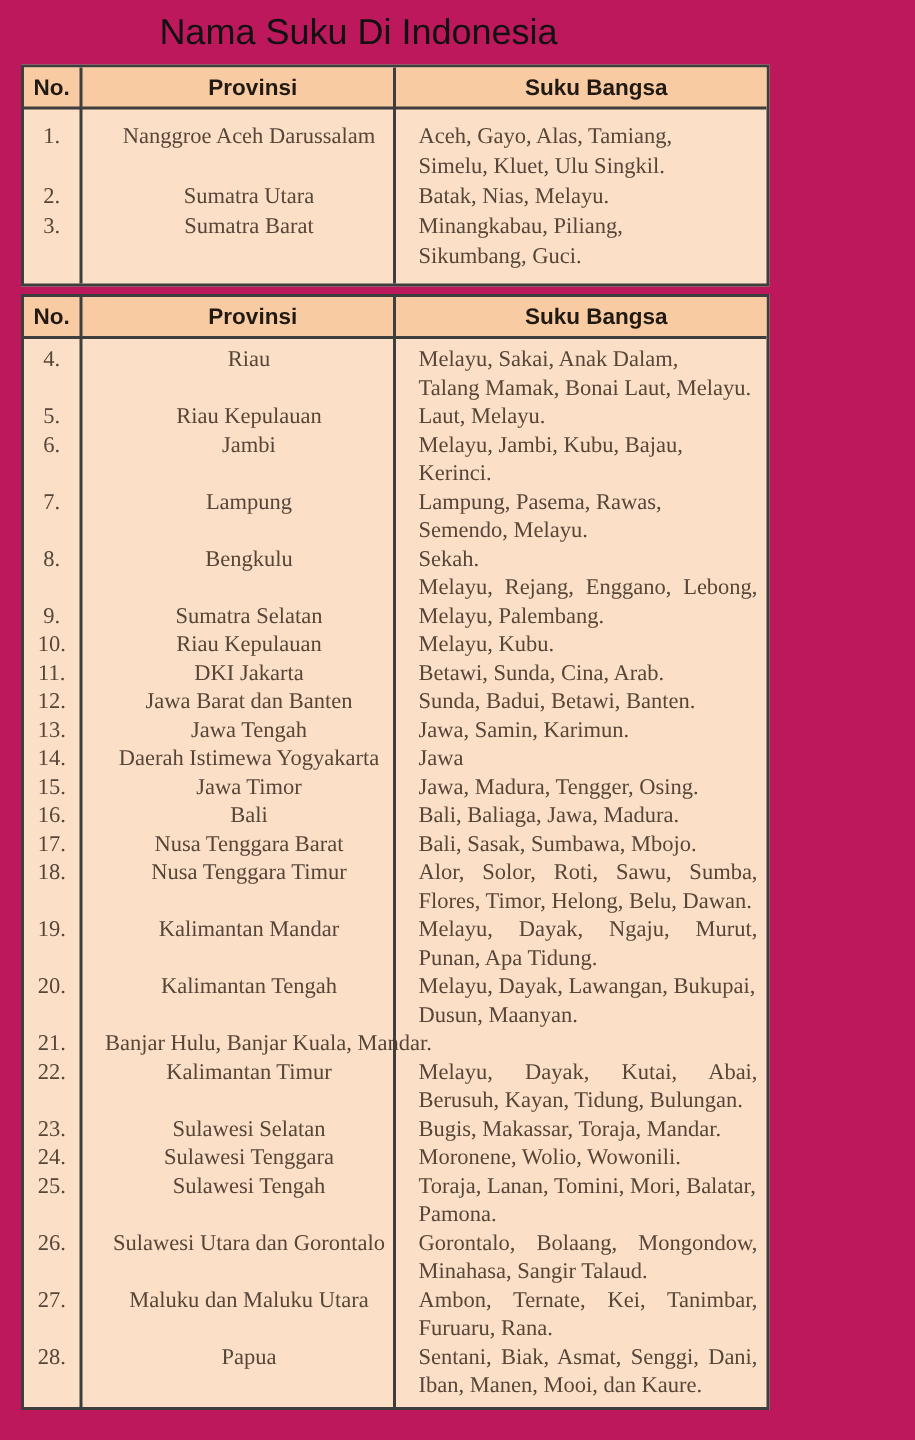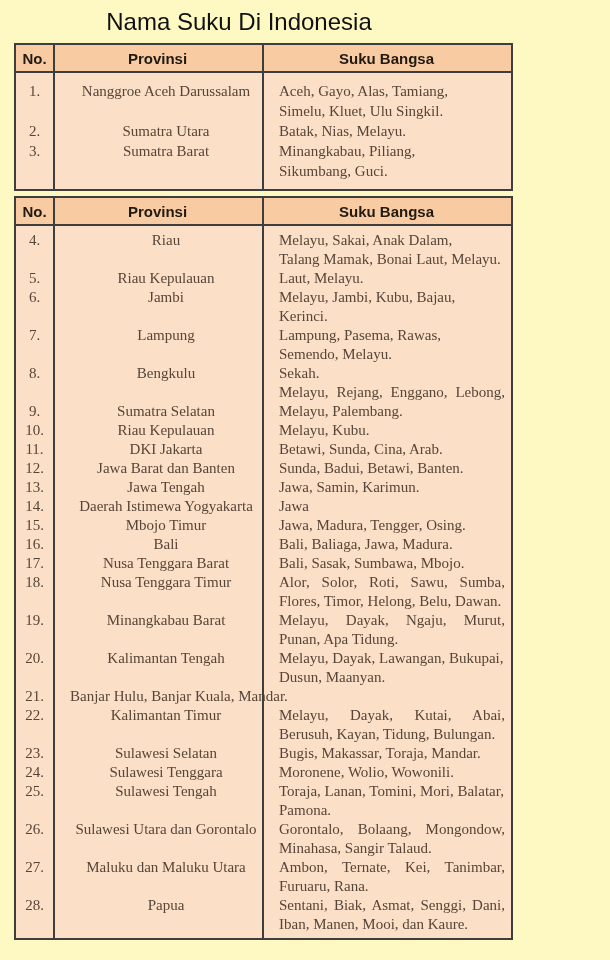--- a/index.html
+++ b/index.html
@@ -6,21 +6,21 @@
     --header-bg:#f8cba2;
     --body-bg:#fcdfc7;
     --border:#3e3e3e;
     --header-text:#211a12;
     --body-text:#564639;
     --title-text:#111111;
   }
   *{box-sizing:border-box;}
   html,body{margin:0;padding:0;background:#ffffff;}
   .page{
-    width:610px;height:960px;background:#fef9c3;
+    width:610px;height:960px;background:#be185d;
     padding:8px 0 0 14px;overflow:hidden;
     font-family:"Liberation Serif", serif;
   }
   .title{
     width:450px;margin:0 0 7px 0;
     text-align:center;
     font-family:"Liberation Sans", sans-serif;
     font-weight:400;font-size:24px;color:var(--title-text);
     letter-spacing:0px;
   }
@@ -34,21 +34,21 @@
     position:absolute;top:0;bottom:0;width:2px;
     background:var(--border);z-index:2;
   }
   .vline.v1{left:37px;}
   .vline.v2{left:246px;}
   .thead{
     display:grid;grid-template-columns:37px 209px 1fr;
     background:var(--header-bg);
     border-bottom:2px solid var(--border);
     font-family:"Liberation Sans", sans-serif;
-    font-weight:bold;font-size:15px;color:var(--header-text);
+    font-weight:bold;font-size:15px;color:var(--header-text);gap:11px;
   }
   .thead>div{
     text-align:center;padding:4px 2px 3px 2px;line-height:19px;
   }
   .tbody{padding:8px 0;}
   .t2 .tbody{padding:5px 0 4px 0;}
   .trow{
     display:grid;grid-template-columns:37px 209px 1fr;
     line-height:20px;font-size:15px;color:var(--body-text);
   }
@@ -190,21 +190,21 @@
         </div>
         <div class="trow">
           <div class="cell-no">14.</div>
           <div class="cell-prov">Daerah Istimewa Yogyakarta</div>
           <div class="cell-suku">
             <div class="line">Jawa</div>
           </div>
         </div>
         <div class="trow">
           <div class="cell-no">15.</div>
-          <div class="cell-prov">Mbojo Timur</div>
+          <div class="cell-prov">Jawa Timor</div>
           <div class="cell-suku">
             <div class="line">Jawa, Madura, Tengger, Osing.</div>
           </div>
         </div>
         <div class="trow">
           <div class="cell-no">16.</div>
           <div class="cell-prov">Bali</div>
           <div class="cell-suku">
             <div class="line">Bali, Baliaga, Jawa, Madura.</div>
           </div>
@@ -219,21 +219,21 @@
         <div class="trow">
           <div class="cell-no">18.</div>
           <div class="cell-prov">Nusa Tenggara Timur</div>
           <div class="cell-suku">
             <div class="line stretch">Alor, Solor, Roti, Sawu, Sumba,</div>
             <div class="line">Flores, Timor, Helong, Belu, Dawan.</div>
           </div>
         </div>
         <div class="trow">
           <div class="cell-no">19.</div>
-          <div class="cell-prov">Minangkabau Barat</div>
+          <div class="cell-prov">Kalimantan Mandar</div>
           <div class="cell-suku">
             <div class="line stretch">Melayu, Dayak, Ngaju, Murut,</div>
             <div class="line">Punan, Apa Tidung.</div>
           </div>
         </div>
         <div class="trow">
           <div class="cell-no">20.</div>
           <div class="cell-prov">Kalimantan Tengah</div>
           <div class="cell-suku">
             <div class="line">Melayu, Dayak, Lawangan, Bukupai,</div>

